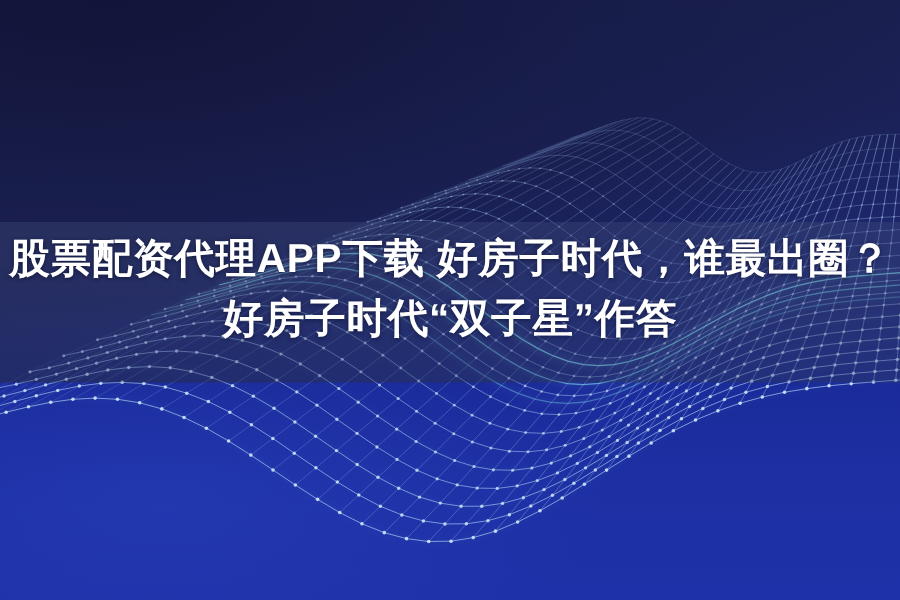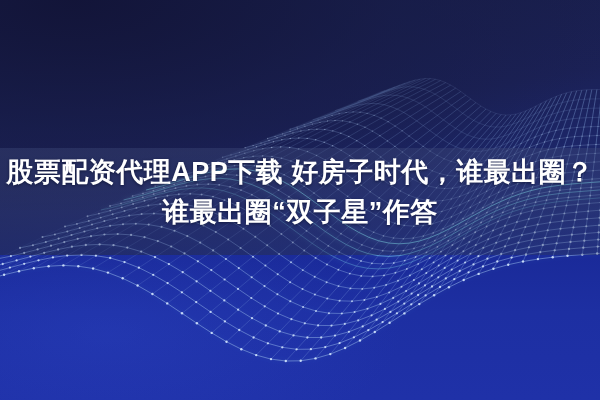--- a/index.html
+++ b/index.html
@@ -953,16 +953,16 @@
         <circle cx="567.5" cy="255.8" r="1.20" fill-opacity="0.88"></circle>
         <circle cx="582.3" cy="254.6" r="1.20" fill-opacity="0.88"></circle>
         <circle cx="597.2" cy="253.5" r="1.20" fill-opacity="0.88"></circle>
       </g>
   </svg>
 
   <div class="bg-textband"></div>
 
   <div class="headline">
     <span class="line1">股票配资代理APP下载 好房子时代，谁最出圈？</span>
-    <span class="line2">谁最出圈“双子星”作答</span>
+    <span class="line2">好房子时代“双子星”作答</span>
   </div>
 
 </div>
 
 </body></html>

